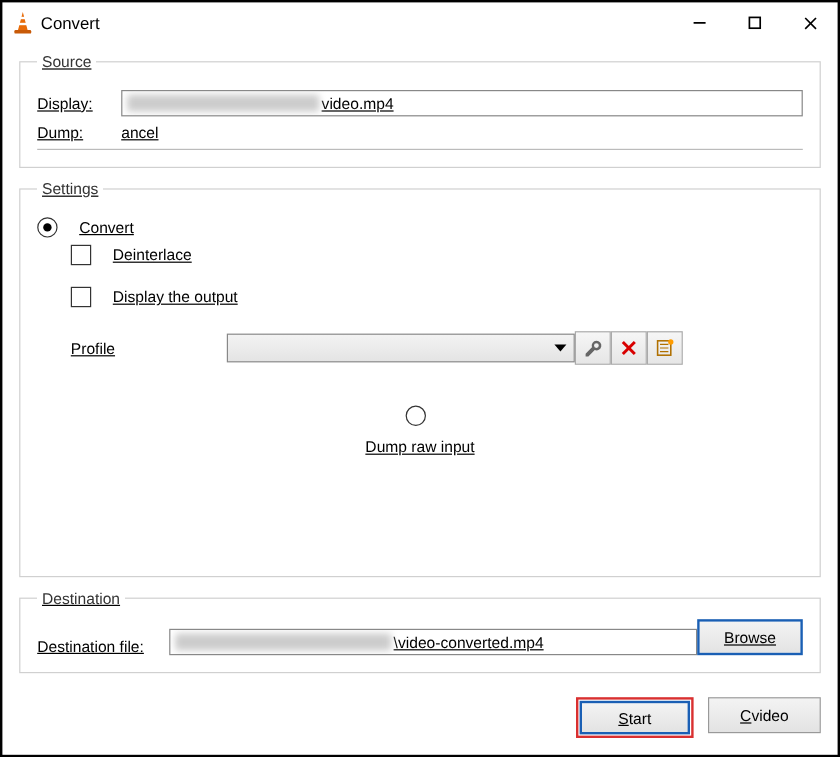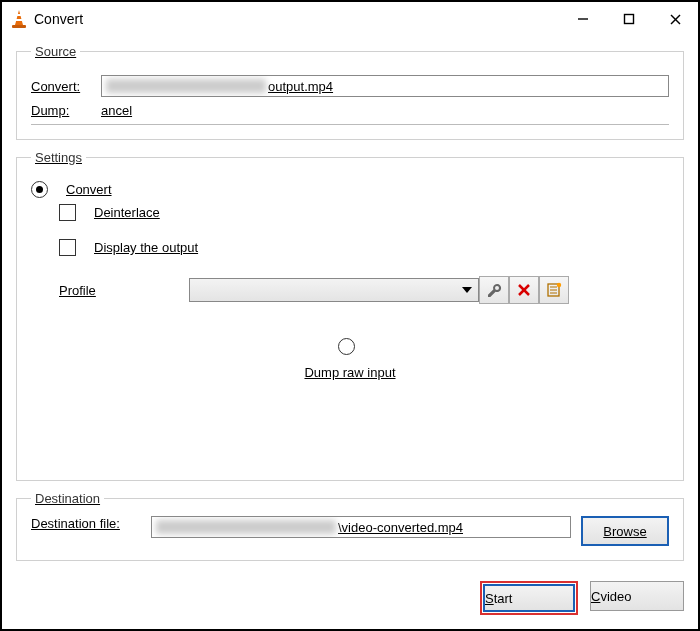--- a/index.html
+++ b/index.html
@@ -127,39 +127,39 @@
   .dropdown .caret{
     width:0;height:0;border-left:5px solid transparent;
     border-right:5px solid transparent;border-top:6px solid #000;
   }
   .iconbtn{
     width:28px;height:26px;border:1px solid #aaa;
     background:linear-gradient(#f6f6f6,#e6e6e6);
     display:flex;align-items:center;justify-content:center;flex:none;
   }
   
-  .dest-row{display:flex;align-items:flex-start;gap:10px;}
+  .dest-row{display:flex;align-items:flex-end;}
   .dest-label{min-width:110px;}
   .browse-btn{
     width:84px;height:26px;
     border:2px solid #1a5fb4;
     background:linear-gradient(#f3f3f3,#e3e3e3);
     display:flex;align-items:center;justify-content:center;
     font:inherit;
   }
   
   .bottom-buttons{
     display:flex;justify-content:flex-end;gap:12px;
     padding:8px 14px 14px 0;
   }
   .btn{
     width:92px;height:28px;
     border:1px solid #999;
     background:linear-gradient(#f3f3f3,#e3e3e3);
-    display:flex;align-items:center;justify-content:flex-start;
+    display:flex;align-items:center;justify-content:center;
     font:inherit;
   }
   .start-highlight{
     border:2px solid #d93030;
     padding:1px;
   }
   .start-highlight .btn{
     border:2px solid #1a5fb4;
     width:88px;height:24px;
   }
@@ -196,24 +196,24 @@
         </svg>
     </div>
   </div>
 </div>
 
 <div class="content">
 
   <fieldset>
     <legend>Source</legend>
     <div class="row">
-      <span class="label">Convert:</span>
+      <span class="label">Display:</span>
       <div class="text-input">
         <span class="blur" style="width:160px"></span>
-        <span>output.mp4</span>
+        <span>video.mp4</span>
       </div>
     </div>
     <div class="row">
       <span class="label">Dump:</span>
       <span>ancel</span>
     </div>
     <hr class="thinrule">
   </fieldset>
 
   <fieldset style="flex:1;">

